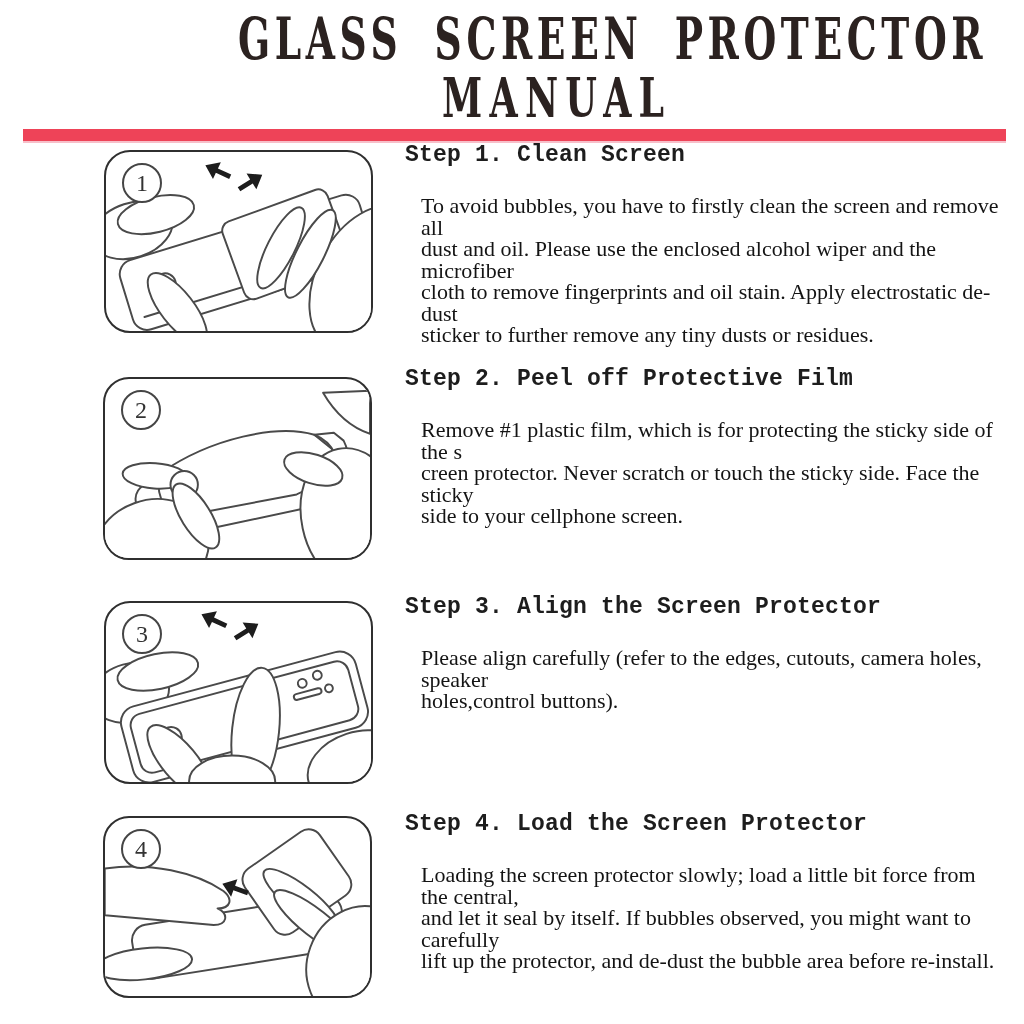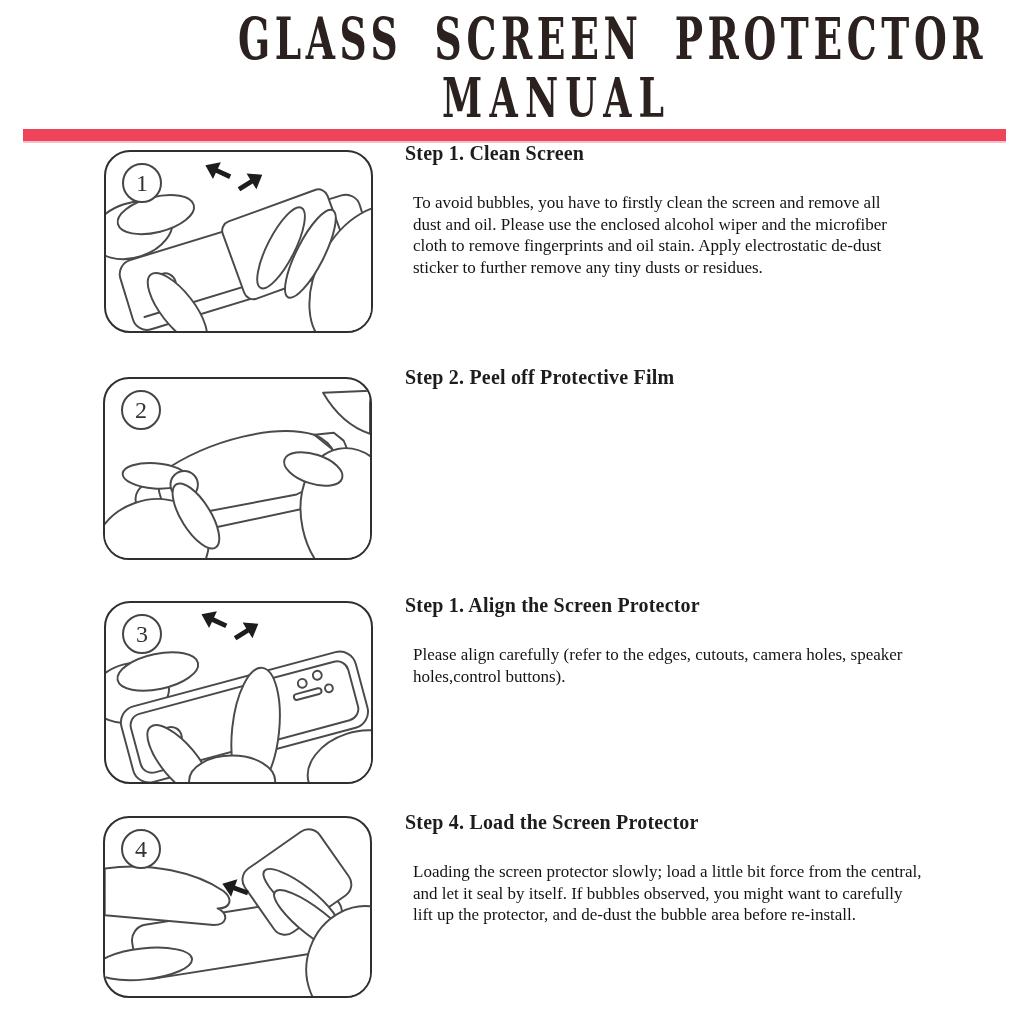--- a/index.html
+++ b/index.html
@@ -46,25 +46,25 @@
   .art .fw{fill:#ffffff;}
   .art .solid{fill:#1d1d1d;stroke:none;}
   
   .step-text{position:absolute;left:405px;width:612px;}
   .txt1{top:142px;}
   .txt2{top:366px;}
   .txt3{top:594px;}
   .txt4{top:811px;}
   .step-heading{
     margin:0 0 27px 0;
-    font-family:Liberation Serif, serif;font-weight:700;
-    font-size:20px;color:#1d1d1d;letter-spacing:0.2px;
+    font-family:Liberation Mono, monospace;font-weight:700;
+    font-size:23px;color:#1d1d1d;letter-spacing:0.2px;
   }
   .step-body{
-    margin:8px;font-family:"Liberation Serif",serif;font-size:17px;
+    margin:16px;font-family:"Liberation Serif",serif;font-size:22px;
     line-height:21.5px;color:#141414;white-space:pre-line;
   }
 </style>
 </head>
 <body>
 
 <div class="title-wrap title-shift">
   <div class="title-line title-line1">
     <span class="tx">GLASS SCREEN PROTECTOR</span>
   </div>
@@ -115,20 +115,23 @@
     <ellipse class="fw" cx="252" cy="142" rx="52" ry="72" transform="rotate(-12 252 142)"></ellipse>
     <ellipse class="fw" cx="212" cy="92" rx="31" ry="15" transform="rotate(18 212 92)"></ellipse>
     <ellipse class="fw" cx="50" cy="99" rx="33" ry="13" transform="rotate(4 50 99)"></ellipse>
     <circle class="fw" cx="80" cy="108" r="14"></circle>
     <ellipse class="fw" cx="46" cy="174" rx="60" ry="50" transform="rotate(-20 46 174)"></ellipse>
     <ellipse class="fw" cx="92" cy="140" rx="15" ry="38" transform="rotate(-32 92 140)"></ellipse>
   </svg>
 </div>
 <div class="step-text txt2">
   <h2 class="step-heading">Step 2. Peel off Protective Film</h2>
+  <p class="step-body">Remove #1 plastic film, which is for protecting the sticky side of the s
+creen protector. Never scratch or touch the sticky side. Face the sticky
+side to your cellphone screen.</p>
 </div>
 
 <div class="figure-box fig3">
   <div class="num-badge">3</div>
   <svg class="art" viewBox="0 0 269 183" aria-label="hands-aligning-screen-protector-on-phone-with-arrows">
     <ellipse class="fw" cx="24" cy="92" rx="40" ry="30" transform="rotate(-15 24 92)"></ellipse>
     <g transform="rotate(-15 135 115)">
       <rect class="fw" x="16" y="78" width="248" height="80" rx="17"></rect>
       <rect class="fw" x="25" y="87" width="230" height="62" rx="12"></rect>
       <circle class="fw" cx="62" cy="119" r="11"></circle>
@@ -140,21 +143,21 @@
     <ellipse class="fw" cx="52" cy="70" rx="42" ry="18" transform="rotate(-12 52 70)"></ellipse>
     <ellipse class="fw" cx="74" cy="162" rx="18" ry="46" transform="rotate(-40 74 162)"></ellipse>
     <ellipse class="fw" cx="152" cy="130" rx="24" ry="64" transform="rotate(6 152 130)"></ellipse>
     <ellipse class="fw" cx="128" cy="182" rx="44" ry="26"></ellipse>
     <ellipse class="fw" cx="256" cy="168" rx="52" ry="36" transform="rotate(-18 256 168)"></ellipse>
     <path class="solid" d="M0,7 L15,7 L15,0 L28,9.5 L15,19 L15,12 L0,12 Z" transform="translate(118,32) rotate(205)"></path>
     <path class="solid" d="M0,7 L15,7 L15,0 L28,9.5 L15,19 L15,12 L0,12 Z" transform="translate(126,28) rotate(-32)"></path>
   </svg>
 </div>
 <div class="step-text txt3">
-  <h2 class="step-heading">Step 1. Align the Screen Protector</h2>
+  <h2 class="step-heading">Step 3. Align the Screen Protector</h2>
   <p class="step-body">Please align carefully (refer to the edges, cutouts, camera holes, speaker
 holes,control buttons).</p>
 </div>
 
 <div class="figure-box fig4">
   <div class="num-badge">4</div>
   <svg class="art" viewBox="0 0 269 183" aria-label="hand-pressing-screen-protector-onto-phone-with-arrow">
     <g transform="rotate(-9 135 118)">
       <rect class="fw" x="26" y="95" width="218" height="56" rx="16"></rect>
     </g>

